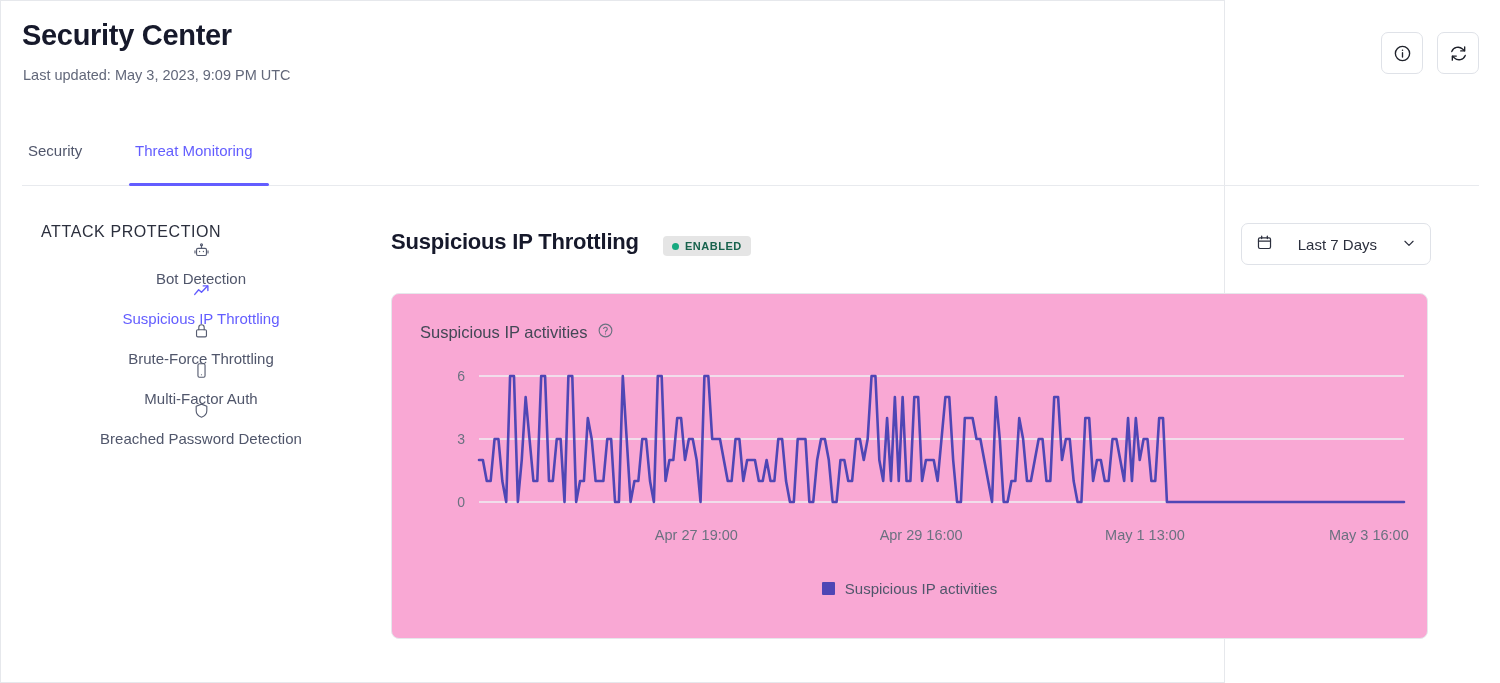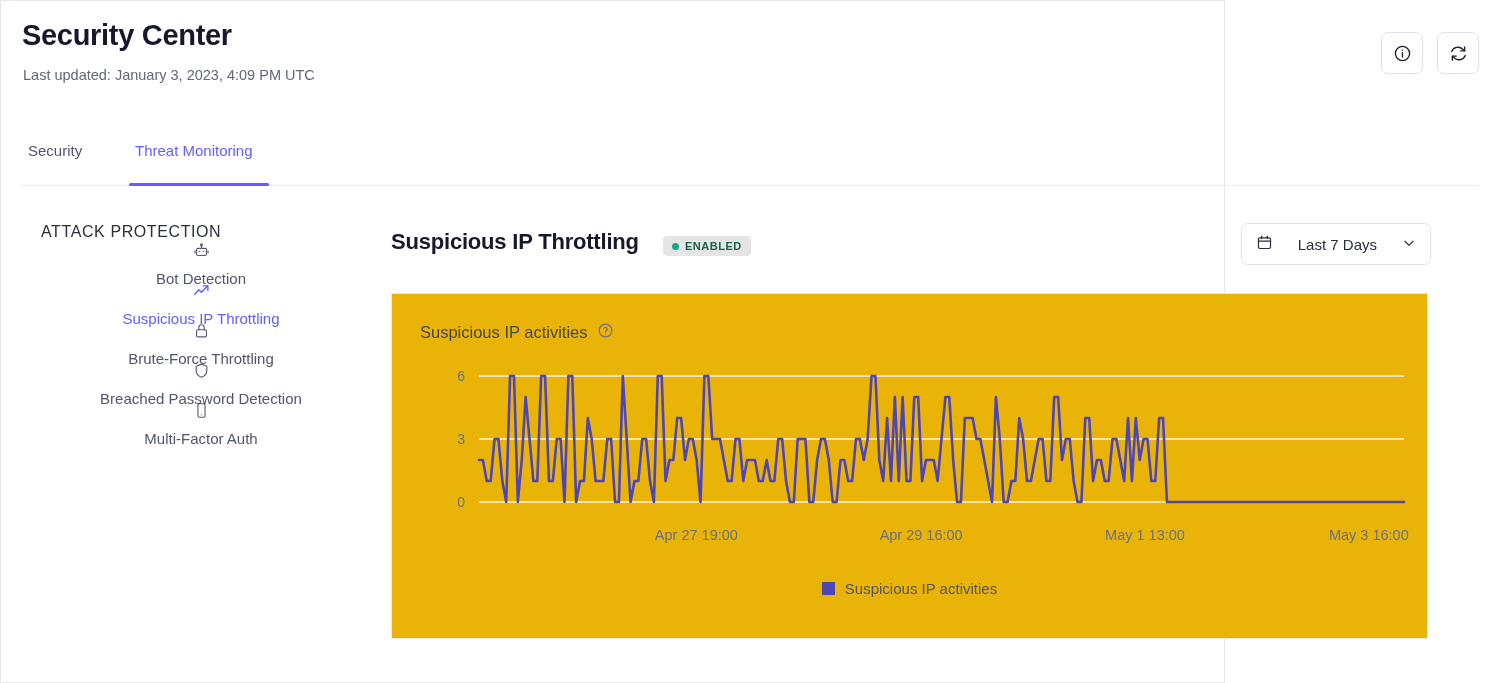--- a/index.html
+++ b/index.html
@@ -196,22 +196,22 @@
   }
 
   
   .chart-card {
     position: absolute;
     left: 390px; top: 292px;
     width: 1037px;
     height: 346px;
     box-sizing: border-box;
     border: 1px solid #e6e8ec;
-    border-radius: 1px;
-    background: #eab308;
+    border-radius: 8px;
+    background: #f9a8d4;
   }
   .chart-card-title {
     position: absolute;
     left: 28px; top: 28px;
     display: flex;
     align-items: center;
     gap: 9px;
     font-size: 16.5px;
     color: #434856;
   }
@@ -239,21 +239,21 @@
     border-radius: 1px;
   }
 </style>
 </head>
 <body>
 
 <div id="page">
 
   <div class="page-header">
     <div class="page-title">Security Center</div>
-    <div class="page-subtitle">Last updated: January 3, 2023, 4:09 PM UTC</div>
+    <div class="page-subtitle">Last updated: May 3, 2023, 9:09 PM UTC</div>
 
     <div class="header-actions">
       <button class="icon-btn">
         <span>
           <svg width="19" height="19" viewBox="0 0 24 24" fill="none" stroke="#1e212a" stroke-width="1.7">
             <circle cx="12" cy="12" r="9"></circle>
             <line x1="12" y1="11" x2="12" y2="16.5" stroke-linecap="round"></line>
             <circle cx="12" cy="7.8" r="0.95" fill="#1e212a" stroke="none"></circle>
           </svg>
         </span>
@@ -311,34 +311,34 @@
           <rect x="5" y="11" width="14" height="10" rx="1.8"></rect>
           <path d="M8.2 11V7.6a3.8 3.8 0 0 1 7.6 0V11"></path>
         </svg>
       </span>
       <span class="s-label">Brute-Force Throttling</span>
     </div>
 
     <div class="sidebar-item">
       <span class="s-icon">
         <svg width="17" height="17" viewBox="0 0 24 24" fill="none" stroke="#565c70" stroke-width="1.6" stroke-linecap="round" stroke-linejoin="round">
-          <path d="M12 3 4.5 6v6.2c0 4.6 3.1 7.6 7.5 9.3 4.4-1.7 7.5-4.7 7.5-9.3V6L12 3z"></path>
-        </svg>
-      </span>
-      <span class="s-label">Breached Password Detection</span>
+          <rect x="7" y="2.5" width="10" height="19" rx="2"></rect>
+          <circle cx="12" cy="18" r="0.85" fill="#565c70" stroke="none"></circle>
+        </svg>
+      </span>
+      <span class="s-label">Multi-Factor Auth</span>
     </div>
 
     <div class="sidebar-item">
       <span class="s-icon">
         <svg width="17" height="17" viewBox="0 0 24 24" fill="none" stroke="#565c70" stroke-width="1.6" stroke-linecap="round" stroke-linejoin="round">
-          <rect x="7" y="2.5" width="10" height="19" rx="2"></rect>
-          <circle cx="12" cy="18" r="0.85" fill="#565c70" stroke="none"></circle>
-        </svg>
-      </span>
-      <span class="s-label">Multi-Factor Auth</span>
+          <path d="M12 3 4.5 6v6.2c0 4.6 3.1 7.6 7.5 9.3 4.4-1.7 7.5-4.7 7.5-9.3V6L12 3z"></path>
+        </svg>
+      </span>
+      <span class="s-label">Breached Password Detection</span>
     </div>
   </div>
 
   <div class="main">
     <div class="main-head">
       <div class="panel-title">Suspicious IP Throttling</div>
       <div class="status-badge">
         <span class="status-dot"></span>
         <span>ENABLED</span>
       </div>

